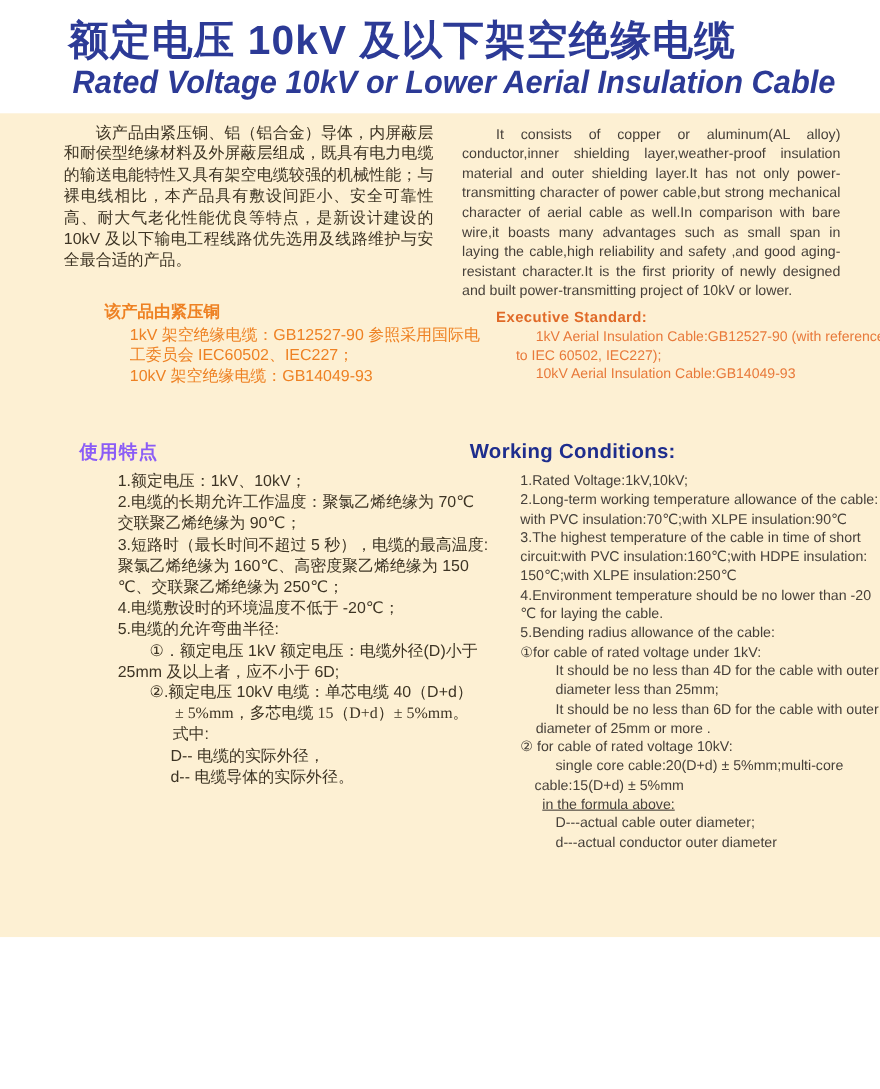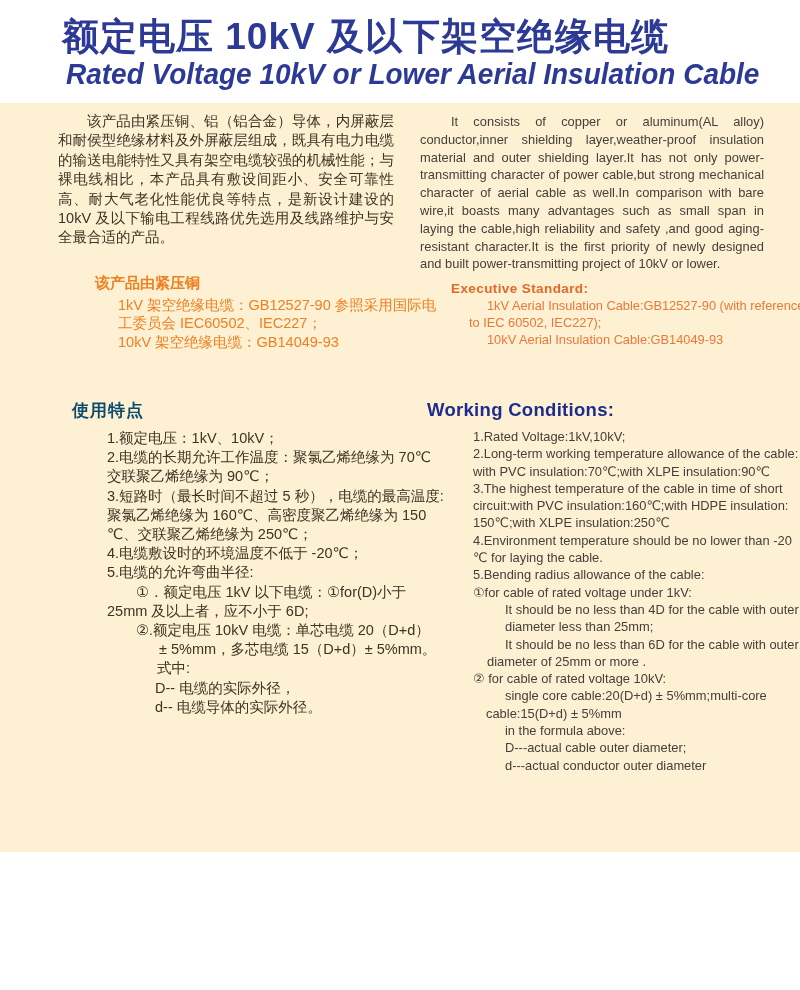--- a/index.html
+++ b/index.html
@@ -50,21 +50,21 @@
   .std-en-heading{
     position:absolute;left:451px;top:281px;
     font-size:13.5px;font-weight:bold;color:#e06a28;margin:0;letter-spacing:.4px;
   }
   .std-en-lines{position:absolute;left:455px;top:298px;}
   .std-en-lines .line{font-size:12.8px;line-height:16.8px;color:#e8793a;white-space:nowrap;}
 
   
   .feat-cn-heading{
     position:absolute;left:72px;top:399px;
-    font-size:17px;font-weight:900;color:#0c4a6e;margin:0;letter-spacing:1px;
+    font-size:17px;font-weight:900;color:#8b5cf6;margin:0;letter-spacing:1px;
   }
   .feat-cn-lines{position:absolute;left:107px;top:429px;}
   .feat-cn-lines .line{font-size:14.5px;line-height:19.2px;color:#3d3424;white-space:nowrap;}
 
   
   .work-en-heading{
     position:absolute;left:427px;top:399px;
     font-size:18.5px;font-weight:900;color:#1e2d8d;margin:0;letter-spacing:.3px;
   }
   .work-en-lines{position:absolute;left:473px;top:428px;}
@@ -105,24 +105,24 @@
   <div class="feat-cn-lines">
 
   <div class="line">1.额定电压：1kV、10kV；</div>
       <div class="line">2.电缆的长期允许工作温度：聚氯乙烯绝缘为 70℃</div>
       <div class="line">交联聚乙烯绝缘为 90℃；</div>
       <div class="line">3.短路时（最长时间不超过 5 秒），电缆的最高温度:</div>
       <div class="line">聚氯乙烯绝缘为 160℃、高密度聚乙烯绝缘为 150</div>
       <div class="line">℃、交联聚乙烯绝缘为 250℃；</div>
       <div class="line">4.电缆敷设时的环境温度不低于 -20℃；</div>
       <div class="line">5.电缆的允许弯曲半径:</div>
-      <div class="line" style="margin-left: 29px;">①．额定电压 1kV 以下电缆：①for(D)小于</div>
+      <div class="line" style="margin-left: 29px;">①．额定电压 1kV 额定电压：电缆外径(D)小于</div>
       <div class="line" style="">25mm 及以上者，应不小于 6D;</div>
-      <div class="line" style="margin-left: 29px;">②.额定电压 10kV 电缆：单芯电缆  20（D+d）</div>
-      <div class="line" style="margin-left: 52px;">± 5%mm，多芯电缆 15（D+d）± 5%mm。</div>
+      <div class="line" style="margin-left: 29px;">②.额定电压 10kV 电缆：单芯电缆  40（D+d）</div>
+      <div class="line" style="margin-left: 52px; font-family: Liberation Serif, serif;">± 5%mm，多芯电缆 15（D+d）± 5%mm。</div>
       <div class="line" style="margin-left: 50px;">式中:</div>
       <div class="line" style="margin-left: 48px;">D-- 电缆的实际外径，</div>
       <div class="line" style="margin-left: 48px;">d-- 电缆导体的实际外径。</div>
     </div>
 
   <h3 class="work-en-heading">Working Conditions:</h3>
   <div class="work-en-lines">
 
   <div class="line">1.Rated Voltage:1kV,10kV;</div>
       <div class="line">2.Long-term working temperature allowance of the cable:</div>
@@ -134,18 +134,18 @@
       <div class="line">℃ for laying the cable.</div>
       <div class="line">5.Bending radius allowance of the cable:</div>
       <div class="line">①for cable of rated voltage under 1kV:</div>
       <div class="line" style="margin-left: 32px;">It should be no less than 4D for the cable with outer</div>
       <div class="line" style="margin-left: 32px;">diameter less than 25mm;</div>
       <div class="line" style="margin-left: 32px;">It should be no less than 6D for the cable with outer</div>
       <div class="line" style="margin-left: 14px;">diameter of 25mm or more .</div>
       <div class="line">② for cable of rated voltage 10kV:</div>
       <div class="line" style="margin-left: 32px;">single core cable:20(D+d) ± 5%mm;multi-core</div>
       <div class="line" style="margin-left: 13px;">cable:15(D+d) ± 5%mm</div>
-      <div class="line" style="margin-left: 32px;">in the formula above:</div>
+      <div class="line" style="margin-left: 20px; text-decoration: underline;">in the formula above:</div>
       <div class="line" style="margin-left: 32px;">D---actual cable outer diameter;</div>
       <div class="line" style="margin-left: 32px;">d---actual conductor outer diameter</div>
     </div>
 
 </div>
 
 </body></html>

